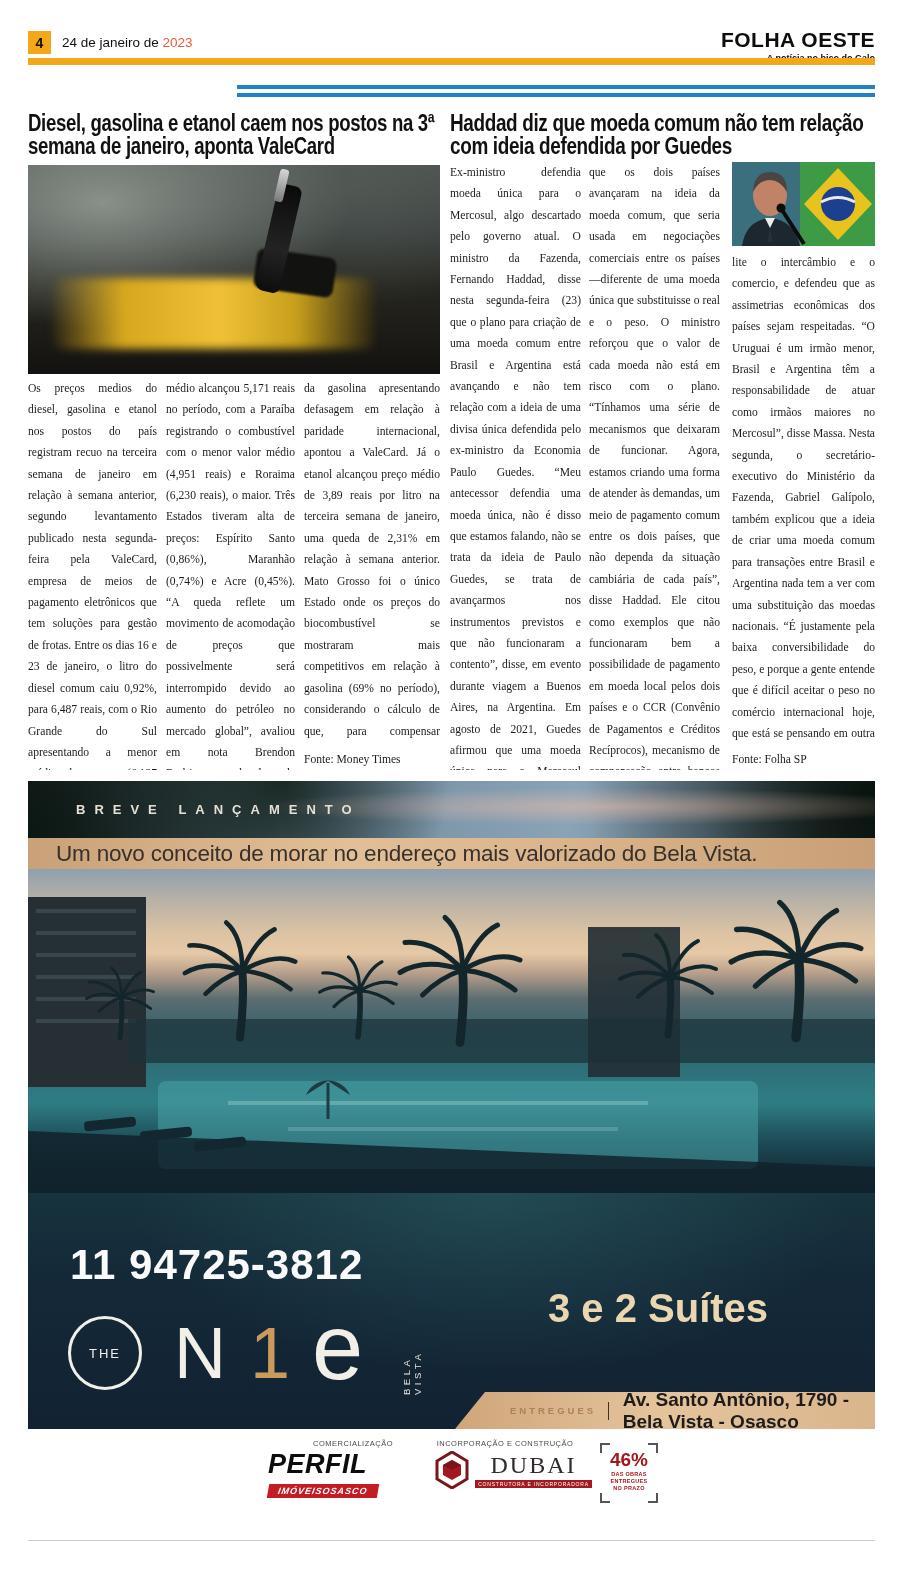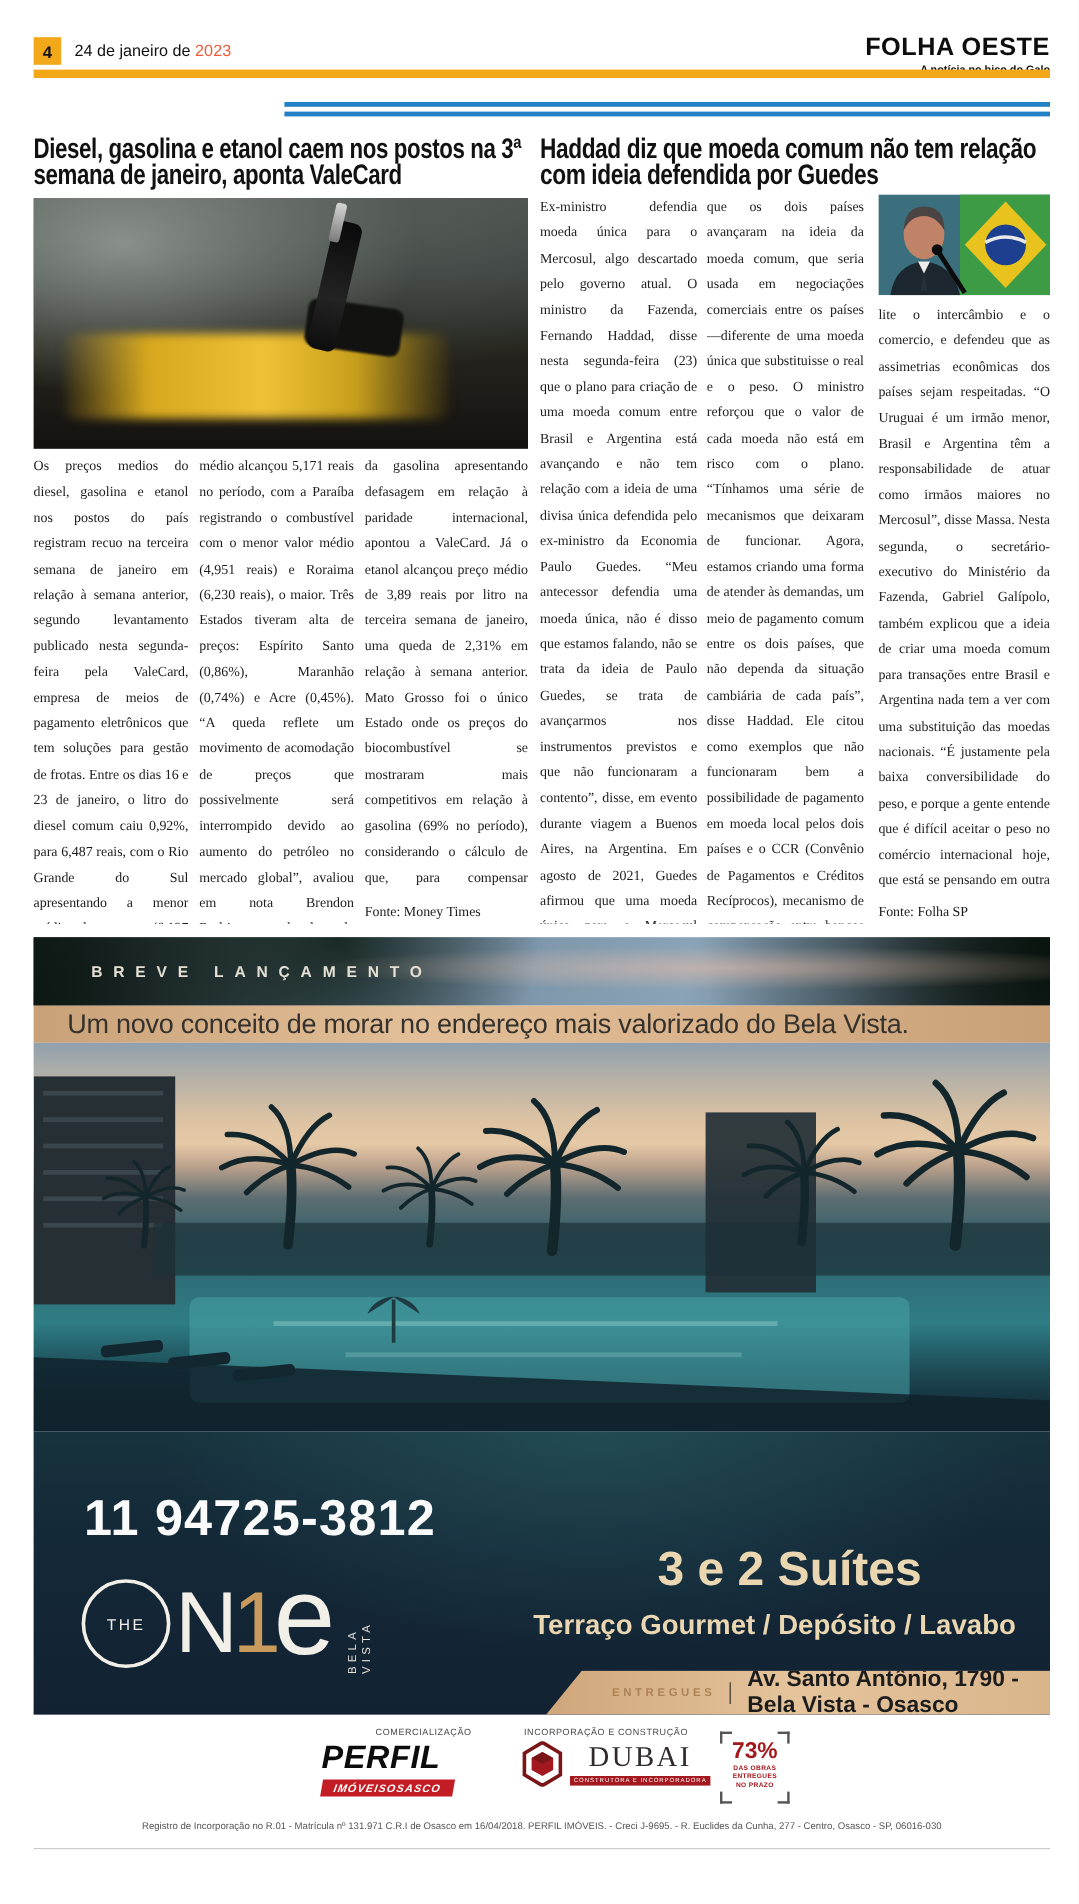--- a/index.html
+++ b/index.html
@@ -85,21 +85,21 @@
       #35616b 50%, #2e7079 62%, #2f7d84 72%, #1d4c57 84%, #142e3a 94%, #132536 100%); }
   .ad-render svg { position:absolute; inset:0; }
 
   .ad-navy { position:absolute; left:0; right:0; top:412px; height:236px;
     background:
       radial-gradient(ellipse at 55% 0%, rgba(56,120,126,.35), rgba(56,120,126,0) 55%),
       linear-gradient(180deg,#17333d 0%,#142938 35%,#122233 100%); }
 
   .ad-phone { position:absolute; left:42px; top:460px; font-size:42px; font-weight:bold; color:#fafafa; letter-spacing:1px; }
 
-  .one-logo { position:absolute; left:40px; top:530px; display:flex; align-items:center; color:#f2efe8; }
+  .one-logo { position:absolute; left:40px; top:530px; display:flex; align-items:center; color:#f2efe8;gap:28px; }
   .one-o { width:74px; height:74px; border:3px solid #f2efe8; border-radius:50%;
            display:flex; align-items:center; justify-content:center; font-size:13px; letter-spacing:2px; }
   .one-n { font-size:72px; line-height:72px; margin-left:4px; }
   .one-1 { font-size:72px; line-height:72px; color:#c89a5c; margin-left:-4px; }
   .one-e { font-size:92px; line-height:70px; margin-left:-6px; position:relative; top:-6px; }
   .one-vert { writing-mode:vertical-rl; transform:rotate(180deg); font-size:9.5px; letter-spacing:3.5px;
               height:84px; margin-left:10px; color:#e8e4da; }
 
   .ad-suites { position:absolute; left:410px; width:440px; top:505px; text-align:center;
                font-size:40px; font-weight:bold; color:#ead7b2; }
@@ -261,21 +261,20 @@
 
     <div class="one-logo">
       <div class="one-o">THE</div>
       <span class="one-n">N</span>
       <span class="one-1">1</span>
       <span class="one-e">e</span>
       <span class="one-vert">BELA VISTA</span>
     </div>
 
     <div class="ad-suites">3 e 2 Suítes</div>
-    <div class="ad-features">Terraço Gourmet / Depósito / Lavabo</div>
 
     <div class="showroom-band">
       <span class="showroom-label">ENTREGUES</span>
       <span class="showroom-sep"></span>
       <span class="showroom-addr">Av. Santo Antônio, 1790 - Bela Vista - Osasco</span>
     </div>
 
     <div class="ad-footer">
       <div class="f-label lbl-com">COMERCIALIZAÇÃO</div>
       <div class="f-label lbl-inc">INCORPORAÇÃO E CONSTRUÇÃO</div>
@@ -295,23 +294,22 @@
           <div class="dubai-word">DUBAI</div>
           <div class="dubai-band">CONSTRUTORA E INCORPORADORA</div>
         </div>
       </div>
 
       <div class="badge">
         <span class="bk tl"></span>
         <span class="bk tr"></span>
         <span class="bk bl"></span>
         <span class="bk br"></span>
-        <div class="badge-pct">73%</div>
+        <div class="badge-pct">46%</div>
         <div class="badge-line">DAS OBRAS</div>
         <div class="badge-line">ENTREGUES</div>
         <div class="badge-line">NO PRAZO</div>
       </div>
 
-      <div class="registration">Registro de Incorporação no R.01 - Matrícula nº 131.971 C.R.I de Osasco em 16/04/2018. PERFIL IMÓVEIS. - Creci J-9695. - R. Euclides da Cunha, 277 - Centro, Osasco - SP, 06016-030</div>
     </div>
 
   </div>
 </div>
 
 </body></html>

